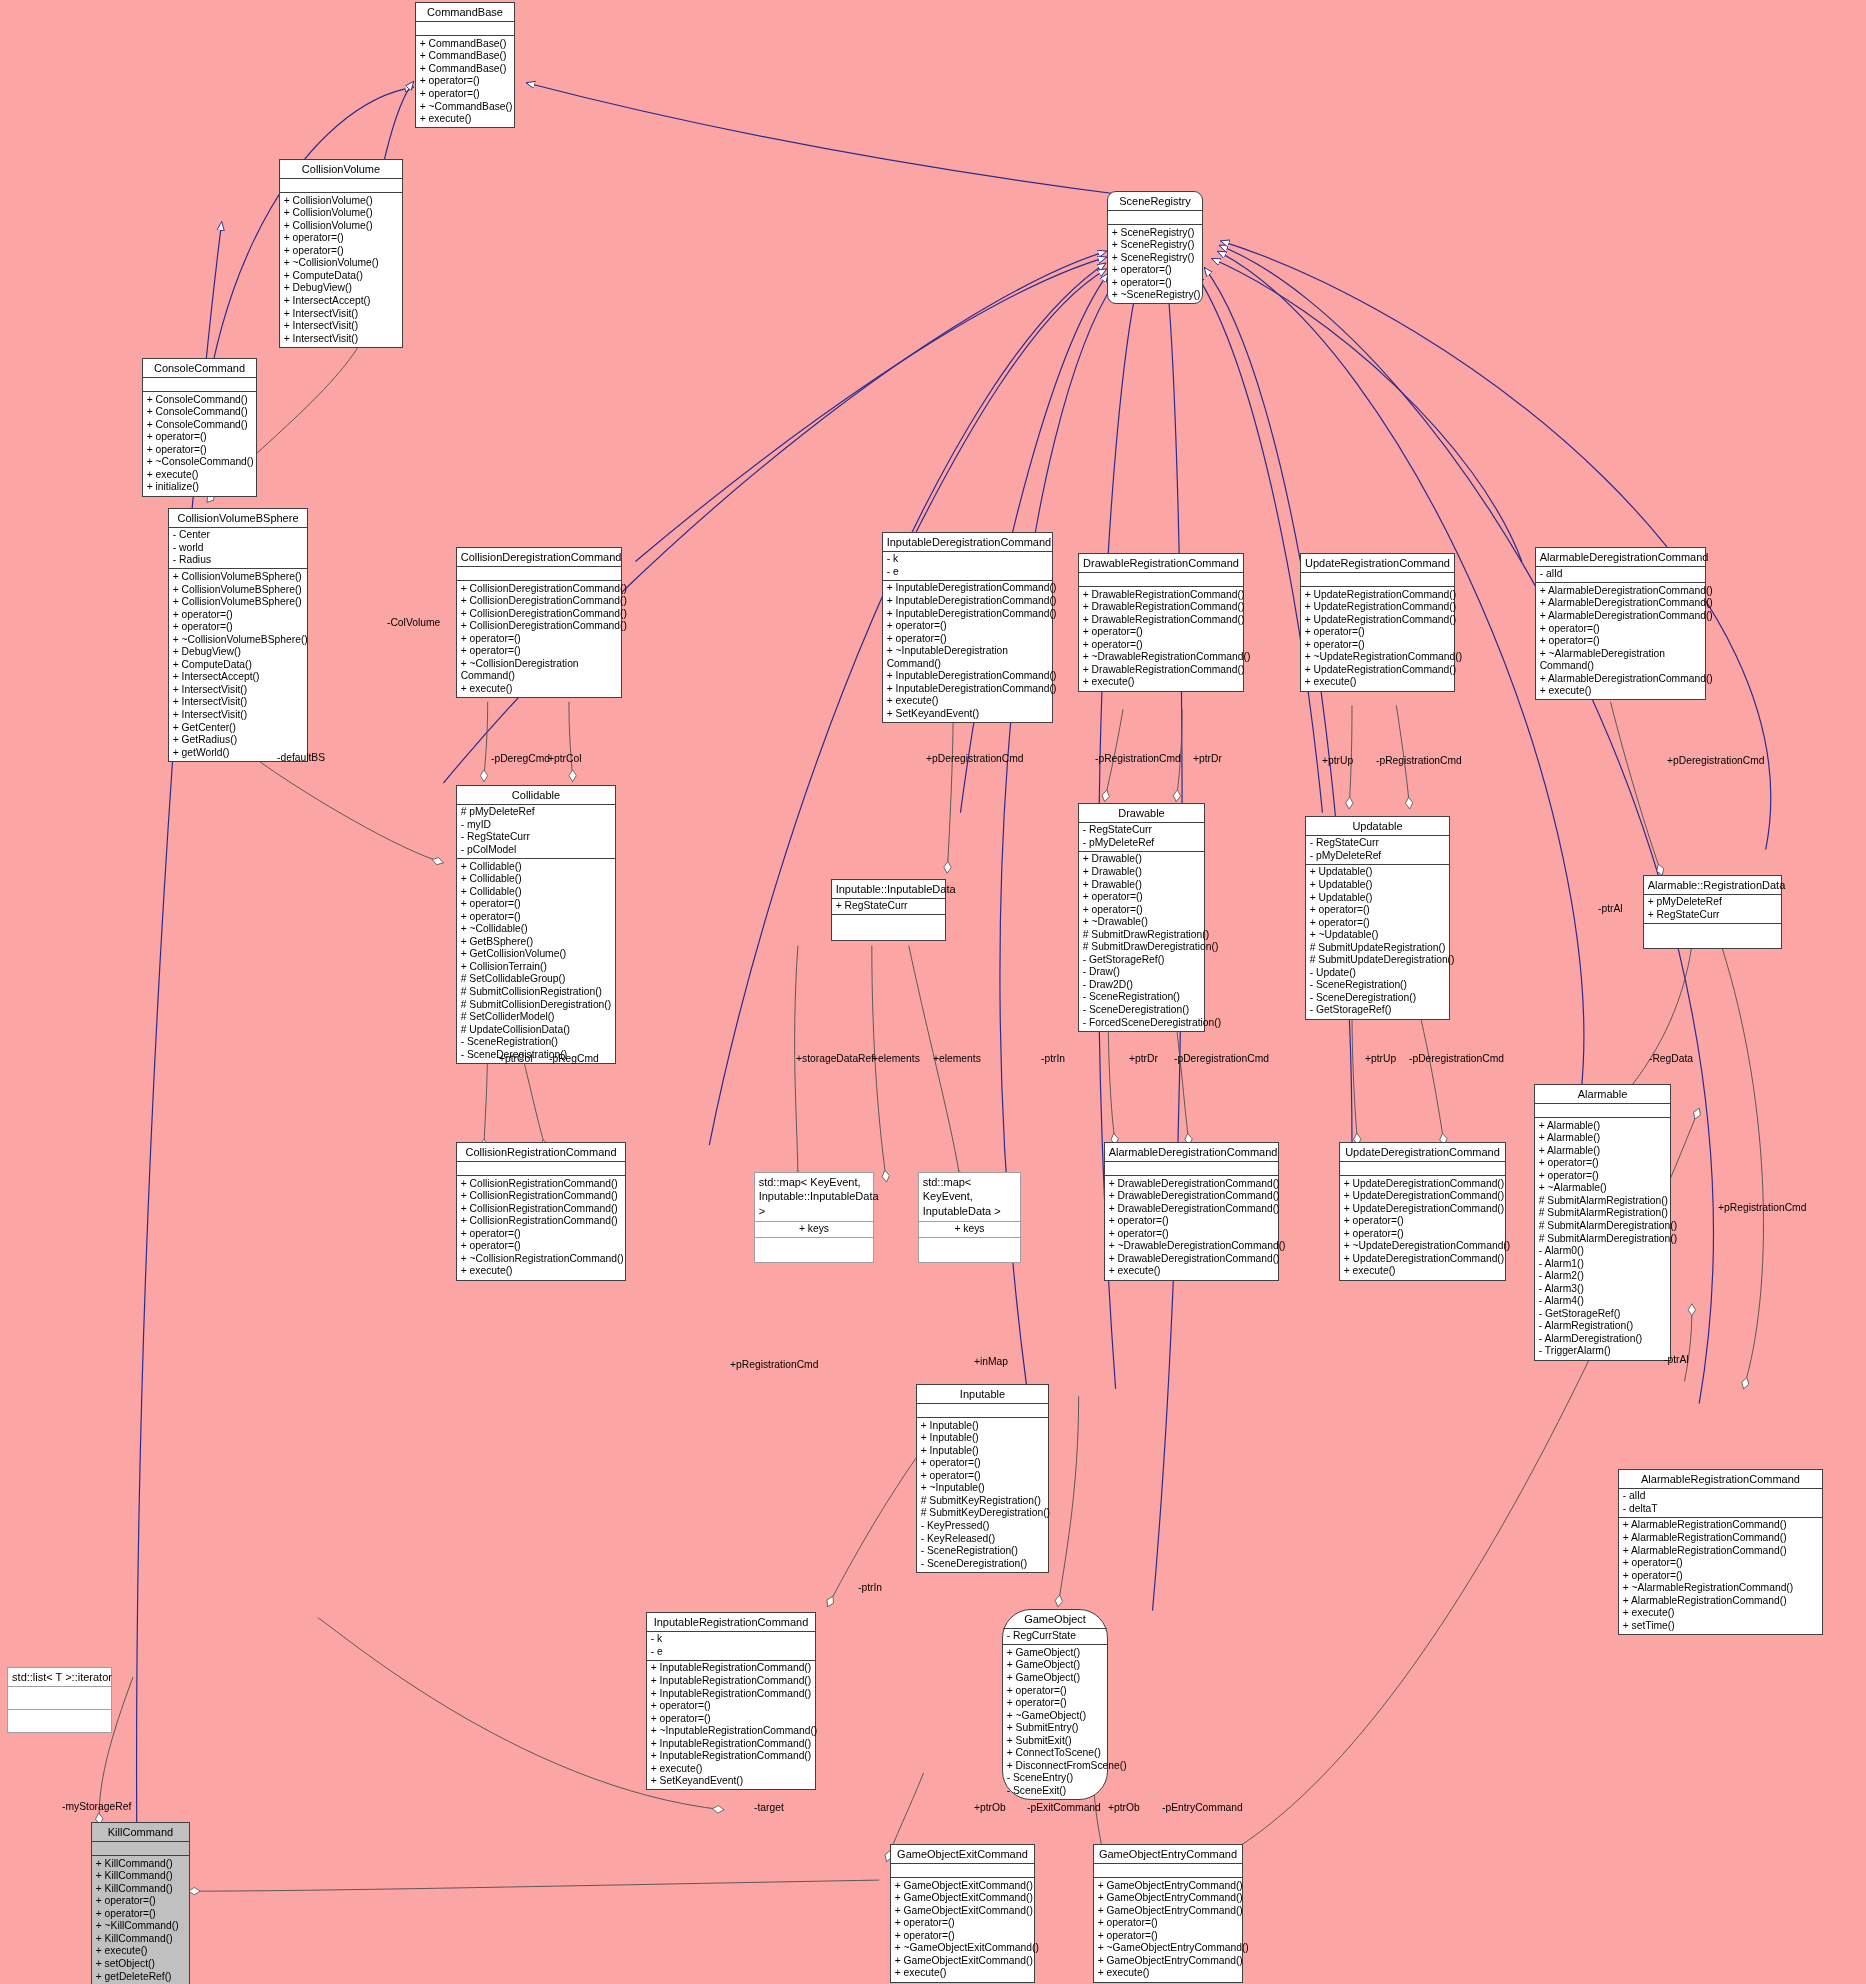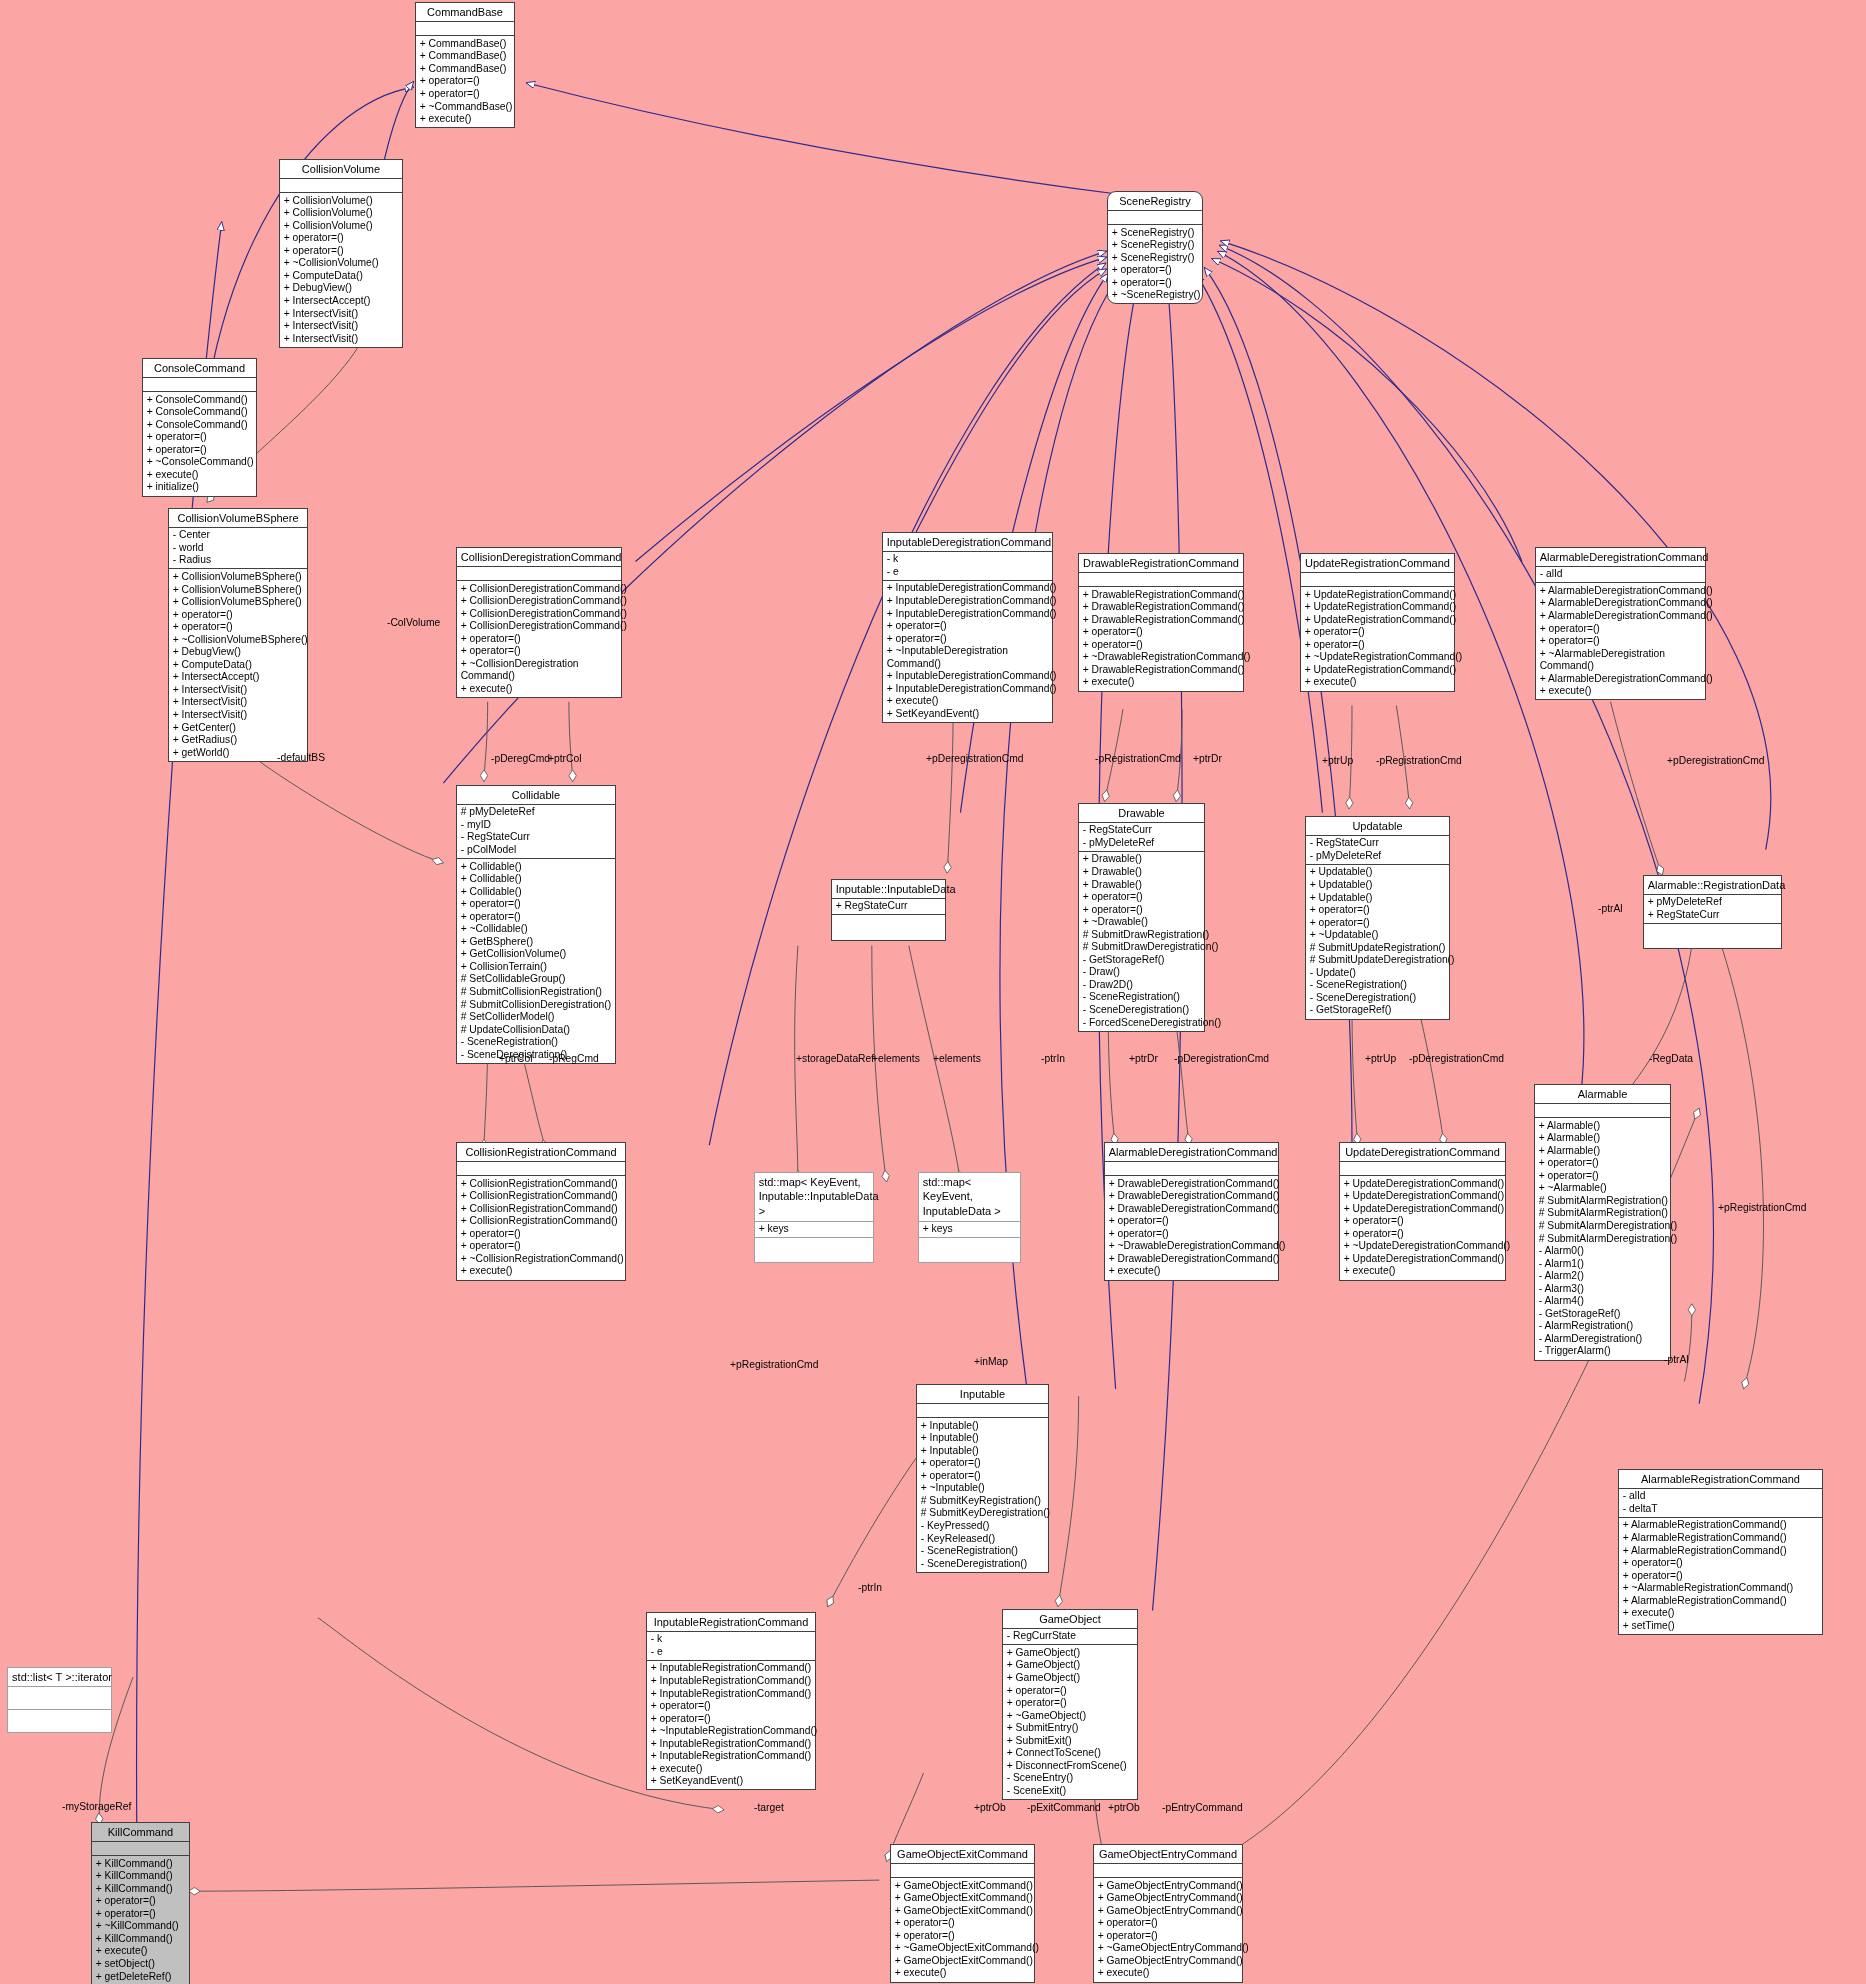--- a/index.html
+++ b/index.html
@@ -6,21 +6,21 @@
   body{font-family:"Liberation Sans","DejaVu Sans",sans-serif;}
   #canvas{position:relative;width:1867px;height:1985px;background:#fca5a5;overflow:hidden;}
   svg.edges{position:absolute;left:0;top:0;width:1867px;height:1985px;pointer-events:none;}
 
   .node{position:absolute;box-sizing:border-box;border:0.7px solid #404040;background:#ffffff;}
   .node.gray{background:#c0c0c0;}
   .node.thin{border:0.7px solid #a0a0a0;}
   .n-title{text-align:center;font-size:11px;line-height:1.35;padding:1.5px 3.7px;color:#000;border-bottom:0.7px solid #404040;white-space:nowrap;}
   .node.thin .n-title{border-bottom:0.7px solid #a0a0a0;text-align:left;}
   .n-attrs{padding:1.5px 3.7px;border-bottom:0.7px solid #404040;min-height:10.3px;}
-  .node.thin .n-attrs{border-bottom:0.7px solid #a0a0a0;}
+  .node.thin .n-attrs{border-bottom:0.7px solid #a0a0a0;text-align:center;}
   .n-ops{padding:1.5px 3.7px;}
   .n-attrs div,.n-ops div{font-size:10.3px;line-height:1.22;color:#000;white-space:nowrap;}
   .n-attrs .wrap,.n-ops .wrap{white-space:normal;}
 
   .elabel{position:absolute;font-size:10.3px;color:#000;white-space:nowrap;background:transparent;}
 </style>
 </head>
 <body>
 
 <div id="canvas">
@@ -492,21 +492,21 @@
       <div>+ operator=()</div>
       <div>+ operator=()</div>
       <div>+ ~InputableRegistrationCommand()</div>
       <div>+ InputableRegistrationCommand()</div>
       <div>+ InputableRegistrationCommand()</div>
       <div>+ execute()</div>
       <div>+ SetKeyandEvent()</div>
     </div>
   </div>
 
-  <div class="node" style="left:1002px;top:1609px;width:136px;">
+  <div class="node" style="left:1002px;top:1609px;width:106px;border-radius:29px;">
     <div class="n-title">GameObject</div>
     <div class="n-attrs">
       <div>- RegCurrState</div>
     </div>
     <div class="n-ops">
       <div>+ GameObject()</div>
       <div>+ GameObject()</div>
       <div>+ GameObject()</div>
       <div>+ operator=()</div>
       <div>+ operator=()</div>

